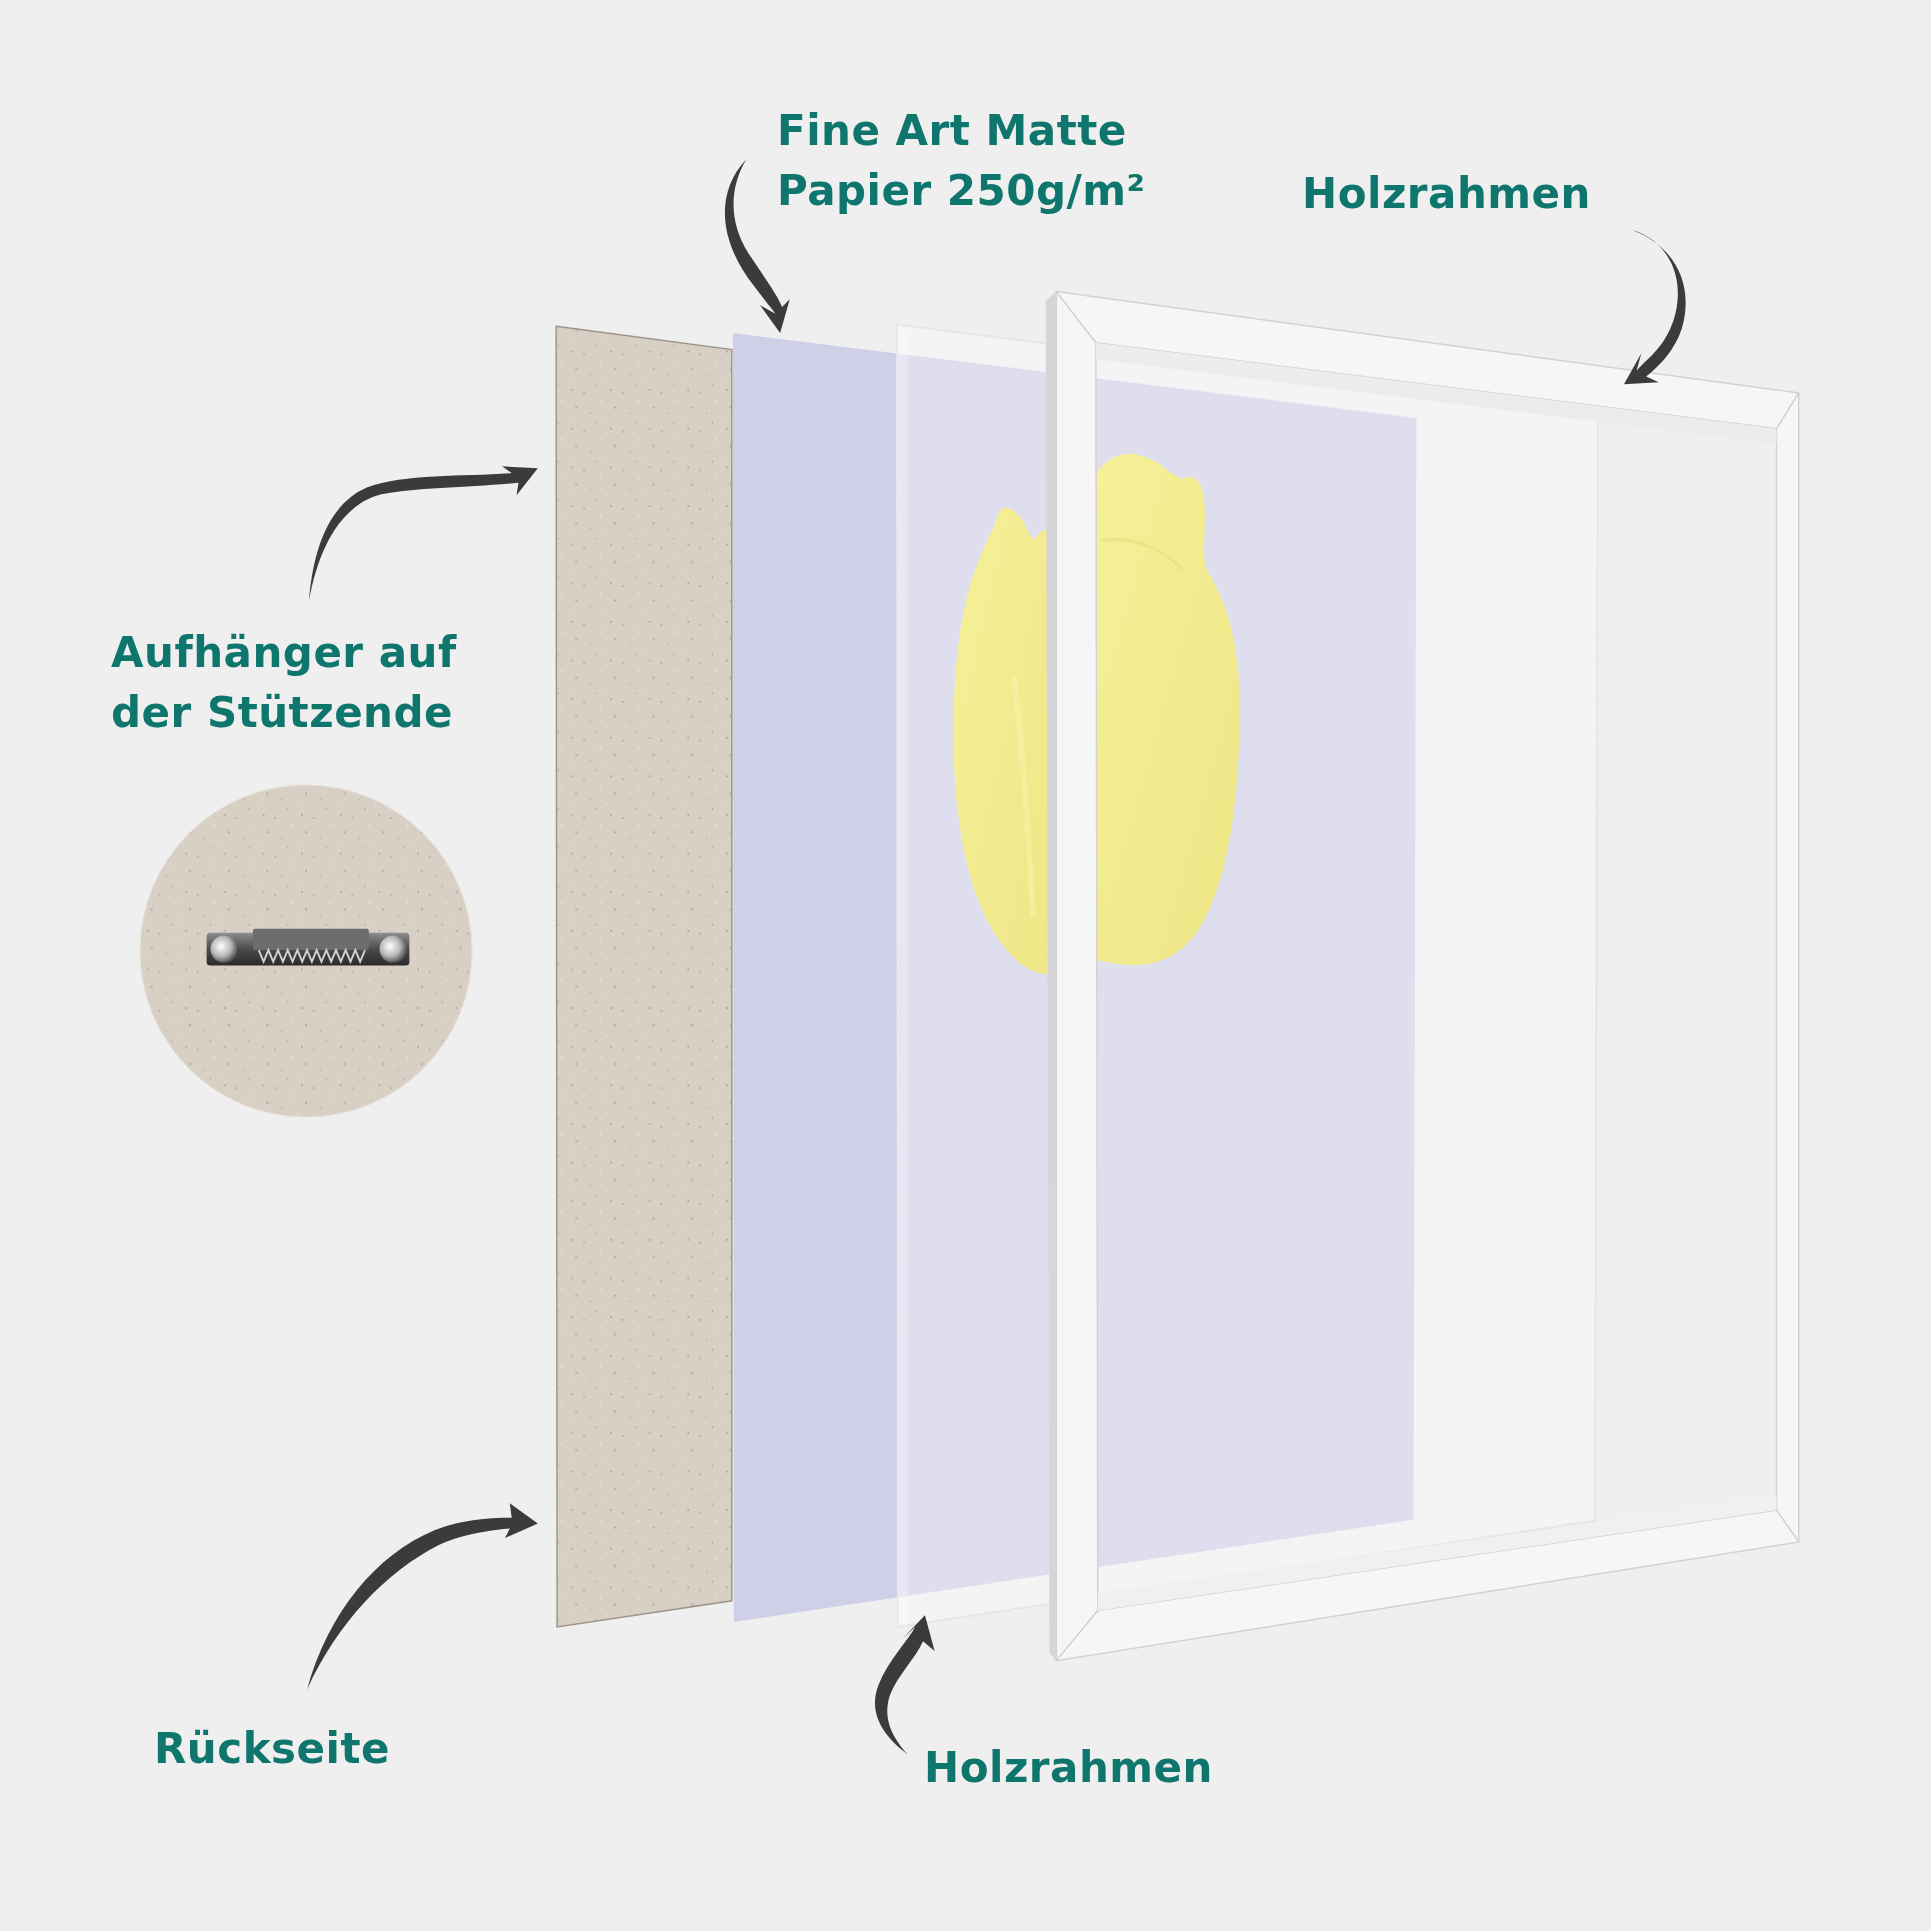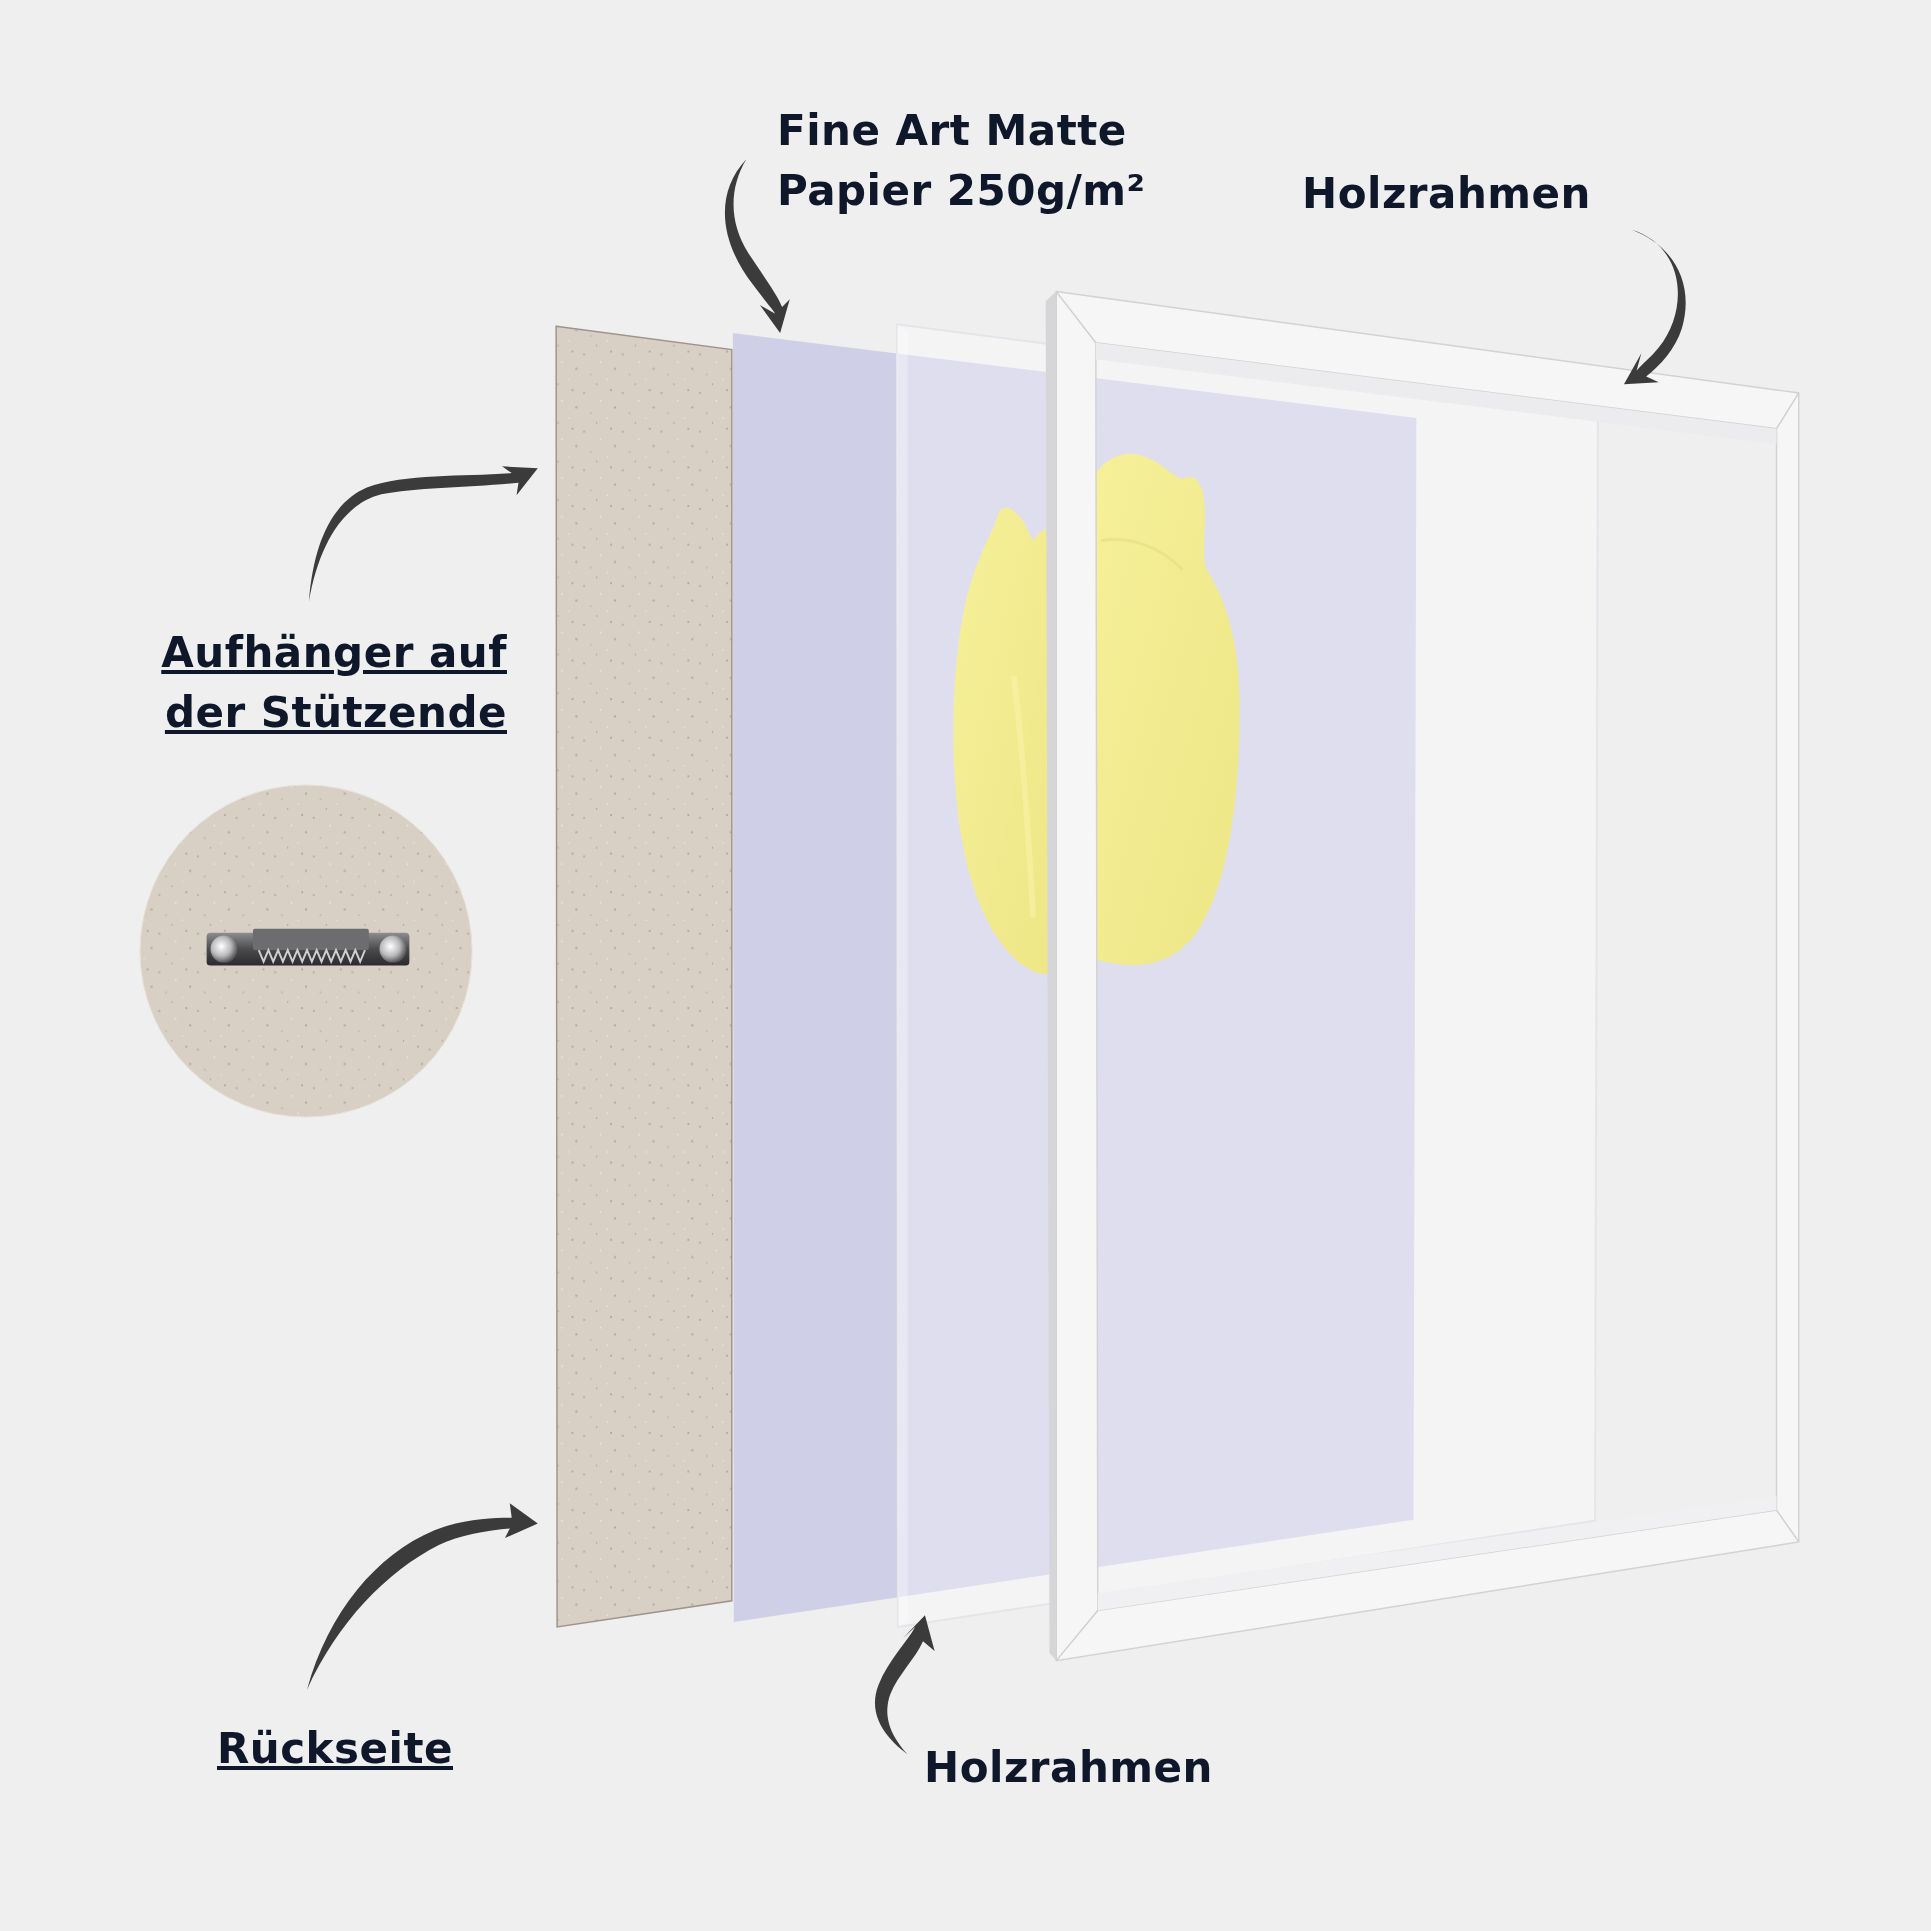--- a/index.html
+++ b/index.html
@@ -4,30 +4,30 @@
   <style>
     html, body { margin: 0; padding: 0; }
     body {
       width: 1931px; height: 1931px; position: relative; overflow: hidden;
       background: #efefef;
       font-family: "DejaVu Sans", sans-serif;
     }
     .stage { position: absolute; left: 0; top: 0; width: 1931px; height: 1931px; }
     .label {
       position: absolute;
-      color: #0f172a;
+      color: #0f766e;
       font-family: "DejaVu Sans", sans-serif;
       font-weight: bold;
       font-size: 42px;
       line-height: 60px;
       letter-spacing: 0.5px;
       white-space: nowrap;
     }
     .label .line { display: block; }
-    .center { text-align: right; text-decoration: underline; }
+    .center { text-align: left; }
     .left { text-align: left; }
     svg { position: absolute; left: 0; top: 0; }
   </style>
 </head>
 <body>
 
 <div class="stage">
 
   <svg width="1931" height="1931" viewBox="0 0 2000 2000">
     <defs>

